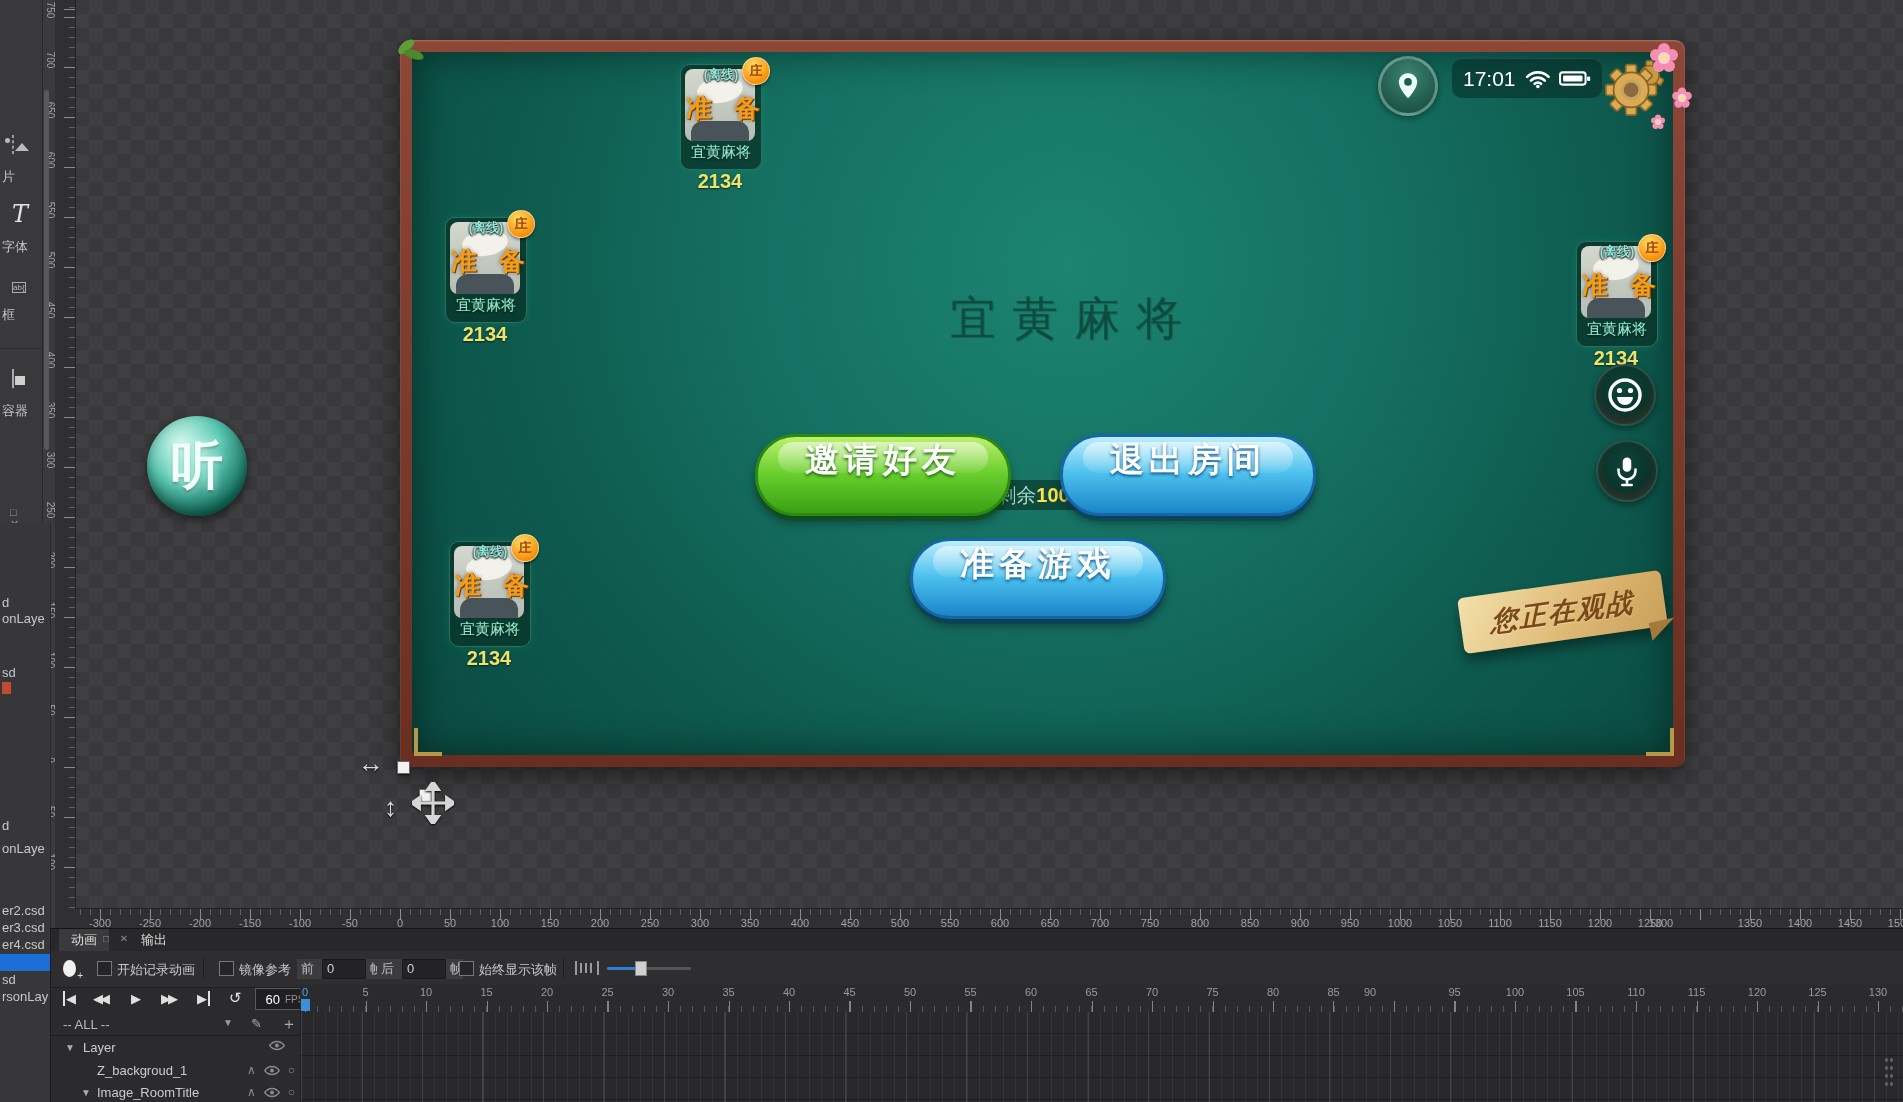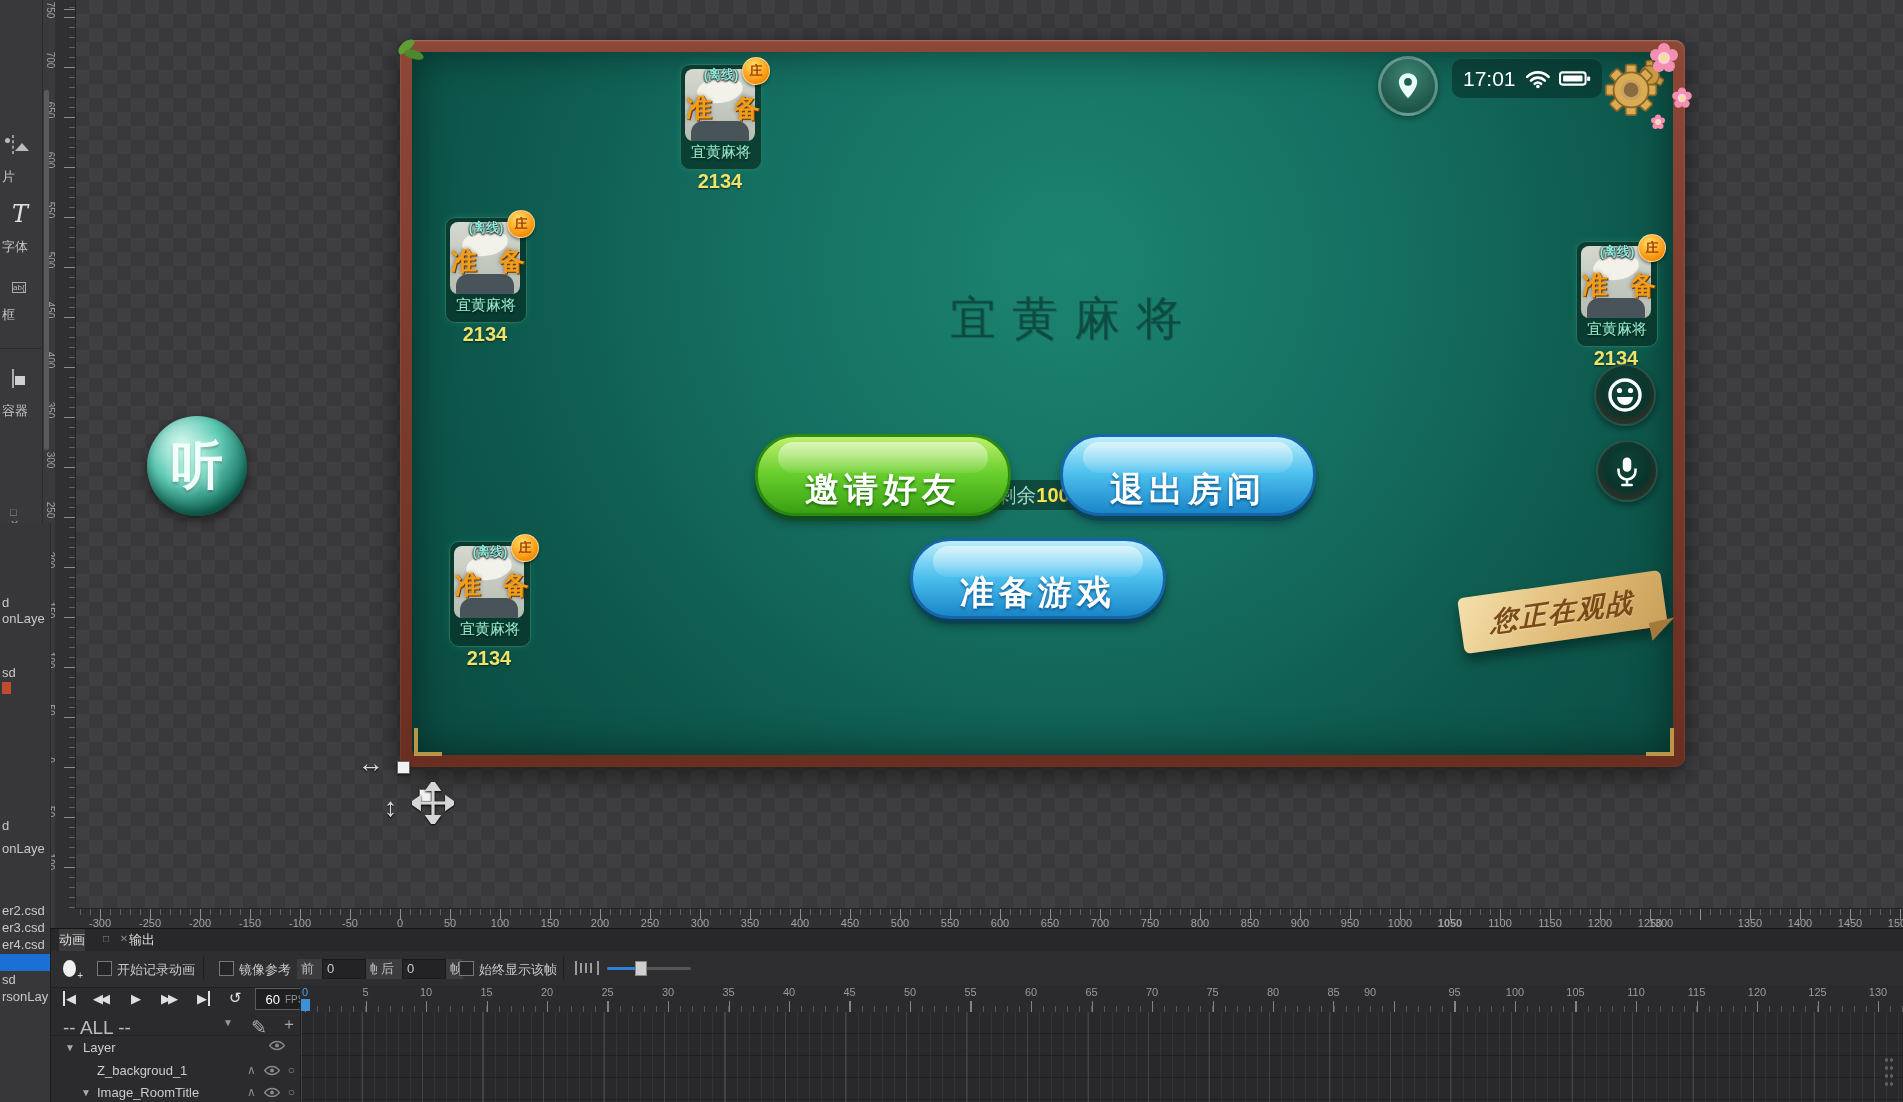--- a/index.html
+++ b/index.html
@@ -94,21 +94,21 @@
     text-shadow:0 1px 2px rgba(0,0,0,.6);position:relative;top:8px;}
   .pc-dealer{position:absolute;right:-9px;top:-8px;width:26px;height:26px;border-radius:50%;
     background:radial-gradient(circle at 40% 30%,#ffe06a,#f78a00 75%);border:1px solid rgba(255,255,255,.5);
     color:#a33c00;font-size:13px;font-weight:bold;display:flex;align-items:center;justify-content:center;
     box-shadow:0 2px 3px rgba(0,0,0,.4);}
   
   .round-btn{width:58px;height:58px;border-radius:50%;background:radial-gradient(circle at 50% 38%,rgba(16,60,50,.75),rgba(4,30,24,.8));
     border:2px solid rgba(180,230,215,.18);display:flex;align-items:center;justify-content:center;
     box-shadow:0 3px 6px rgba(0,0,0,.4), inset 0 -4px 8px rgba(200,60,40,.25);}
   
-  .big-btn{border-radius:40px;display:flex;align-items:flex-end;justify-content:center;z-index:2;
+  .big-btn{border-radius:40px;display:flex;align-items:flex-start;justify-content:center;z-index:2;
     font-weight:bold;color:#fff;letter-spacing:5px;cursor:pointer;}
   .big-btn .gloss{position:absolute;left:8%;top:6%;width:84%;height:42%;border-radius:32px;
     background:linear-gradient(rgba(255,255,255,.55),rgba(255,255,255,.08));}
   .btn-green{left:755px;top:434px;width:250px;height:76px;font-size:34px;
     background:linear-gradient(#bdf06e,#69cf2e 48%,#3aa013);border:3px solid #2d8a10;
     box-shadow:0 5px 0 rgba(18,80,8,.55),0 7px 10px rgba(0,0,0,.35);text-shadow:0 2px 3px #1c6e08;}
   .btn-blue{font-size:34px;background:linear-gradient(#bdeefb,#4cc0ee 48%,#1a85c8);border:3px solid #1565a8;
     box-shadow:0 5px 0 rgba(8,60,100,.55),0 7px 10px rgba(0,0,0,.35);text-shadow:0 2px 3px #0d5a92;}
   .btn-exit{left:1060px;top:434px;width:250px;height:76px;}
   .btn-ready{left:910px;top:538px;width:250px;height:75px;}
@@ -128,42 +128,42 @@
     background:radial-gradient(circle at 35% 28%,#d9f8ef,#5ecab5 38%,#15705f 75%,#0a4a3e);
     box-shadow:0 4px 10px rgba(0,0,0,.5), inset 0 -6px 12px rgba(0,40,30,.5);
     display:flex;align-items:center;justify-content:center;}
   .ting span{font-size:52px;color:#f0fffa;font-weight:bold;font-family:"DejaVu Serif",serif;text-shadow:0 0 10px #bdf5e6,0 2px 3px rgba(0,0,0,.4);}
   
   .handle-sq{position:absolute;width:11px;height:11px;background:#f2f2f2;border:1px solid #666;box-shadow:0 1px 2px rgba(0,0,0,.6);}
   .handle-arrow{position:absolute;color:#d9d9d9;font-size:26px;text-shadow:0 1px 2px #000;}
   
   .bottom-panel{left:50px;top:928px;width:1853px;height:174px;background:#2b2b2d;border-top:1px solid #151517;border-left:1px solid #1c1c1e;}
   .tab-row{position:absolute;left:0;top:0;width:100%;height:22px;background:#28282a;border-bottom:1px solid #202022;}
-  .tab{position:absolute;top:0;height:22px;line-height:22px;font-size:13px;color:#ddd;padding:0 0;}
+  .tab{position:absolute;top:0;height:22px;line-height:22px;font-size:13px;color:#ddd;padding:0 12px;}
   .tab.active{background:#3a3a3c;}
   .tab-ctrl{position:absolute;top:4px;font-size:10px;color:#8a8a8c;letter-spacing:4px;}
   .ctrl-row{position:absolute;left:0;top:22px;width:100%;height:36px;background:#2e2e30;border-bottom:1px solid #1f1f21;}
   .checkbox{position:absolute;width:13px;height:13px;border:1px solid #777;background:#252527;}
   .ctrl-label{position:absolute;font-size:13px;color:#c8c8c8;white-space:nowrap;}
   .ctrl-sep{position:absolute;top:6px;width:1px;height:22px;background:#1e1e20;}
   .frame-input{position:absolute;height:20px;background:#3c3c3e;display:flex;align-items:center;font-size:13px;color:#bbb;}
   .frame-input .box{height:18px;background:#232325;border:1px solid #1a1a1c;color:#ccc;padding:0 4px;min-width:34px;margin:0 4px;line-height:18px;}
   .egg{position:absolute;width:13px;height:17px;border-radius:50%;background:#f0f0f0;}
   .egg::after{content:"+";position:absolute;right:-7px;bottom:-4px;font-size:10px;color:#ddd;}
   .onion{position:absolute;width:20px;height:14px;border-left:2px solid #9a9a9c;border-right:2px solid #9a9a9c;}
   .onion::after{content:"";position:absolute;left:3px;top:2px;right:3px;bottom:2px;
     background:repeating-linear-gradient(90deg,#9a9a9c 0 2px,transparent 2px 5px);}
   .slider-track{position:absolute;width:84px;height:3px;background:#56565a;border-radius:2px;}
   .slider-fill{position:absolute;height:3px;background:#2f7fd6;border-radius:2px;}
   .slider-thumb{position:absolute;width:10px;height:13px;background:#cfcfcf;border:1px solid #888;top:-6px;}
   .play-btn{position:absolute;color:#e0e0e0;font-size:13px;white-space:nowrap;}
   .fps-box{position:absolute;width:58px;height:20px;border:1px solid #5a5a5c;background:#1f1f21;
     display:flex;align-items:center;justify-content:center;gap:5px;}
   .fps-box .v{color:#fff;font-size:13px;} .fps-box .u{color:#919193;font-size:10px;}
-  .filter-row{position:absolute;font-size:19px;color:#bbb;}
+  .filter-row{position:absolute;font-size:13px;color:#bbb;}
   .layer-row{position:absolute;left:0;width:250px;height:22px;font-size:13px;color:#ccc;}
   .layer-caret{position:absolute;font-size:10px;color:#aaa;top:5px;}
   .layer-name{position:absolute;top:3px;white-space:nowrap;}
   .row-icons{position:absolute;top:3px;display:flex;gap:8px;align-items:center;color:#8a8a8c;font-size:12px;}
   .tl-ruler{left:300px;top:985px;width:1603px;height:27px;background:#2b2b2d;}
   .tl-ruler::before{content:"";position:absolute;left:0;bottom:0;width:100%;height:6px;
     background:repeating-linear-gradient(90deg,#56585a 0 1px,transparent 1px 12.1px);background-position-x:5px;}
   .tl-ruler::after{content:"";position:absolute;left:0;bottom:0;width:100%;height:11px;
     background:repeating-linear-gradient(90deg,#828486 0 1px,transparent 1px 60.5px);background-position-x:5px;}
   .tl-ruler span{position:absolute;top:1px;font-size:11px;color:#9a9a9c;transform:translateX(-50%);}
@@ -226,21 +226,21 @@
       <span style="left: 875px;">550</span>
       <span style="left: 925px;">600</span>
       <span style="left: 975px;">650</span>
       <span style="left: 1025px;">700</span>
       <span style="left: 1075px;">750</span>
       <span style="left: 1125px;">800</span>
       <span style="left: 1175px;">850</span>
       <span style="left: 1225px;">900</span>
       <span style="left: 1275px;">950</span>
       <span style="left: 1325px;">1000</span>
-      <span style="left: 1375px; font-weight: bold;">1050</span>
+      <span style="left: 1375px;">1050</span>
       <span style="left: 1425px;">1100</span>
       <span style="left: 1475px;">1150</span>
       <span style="left: 1525px;">1200</span>
       <span style="left: 1575px;">1250</span>
       <span style="left: 1577px; margin-left: 9px;">1300</span>
       <span style="left: 1675px;">1350</span>
       <span style="left: 1725px;">1400</span>
       <span style="left: 1775px;">1450</span>
       <span style="left: 1825px;">1500</span>
     </div>

